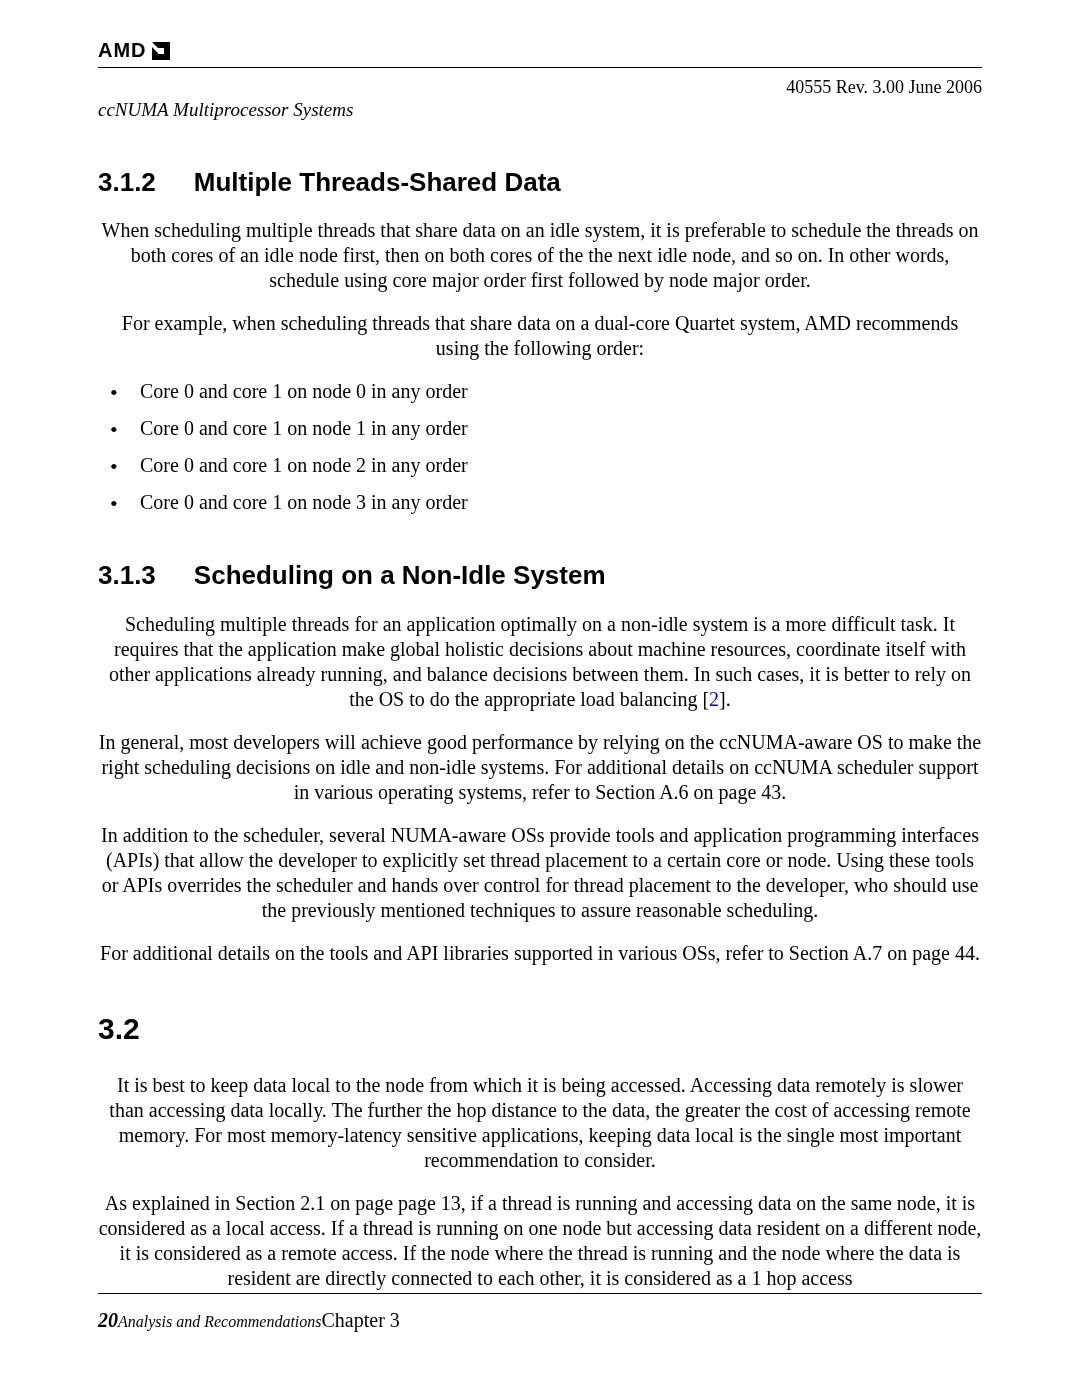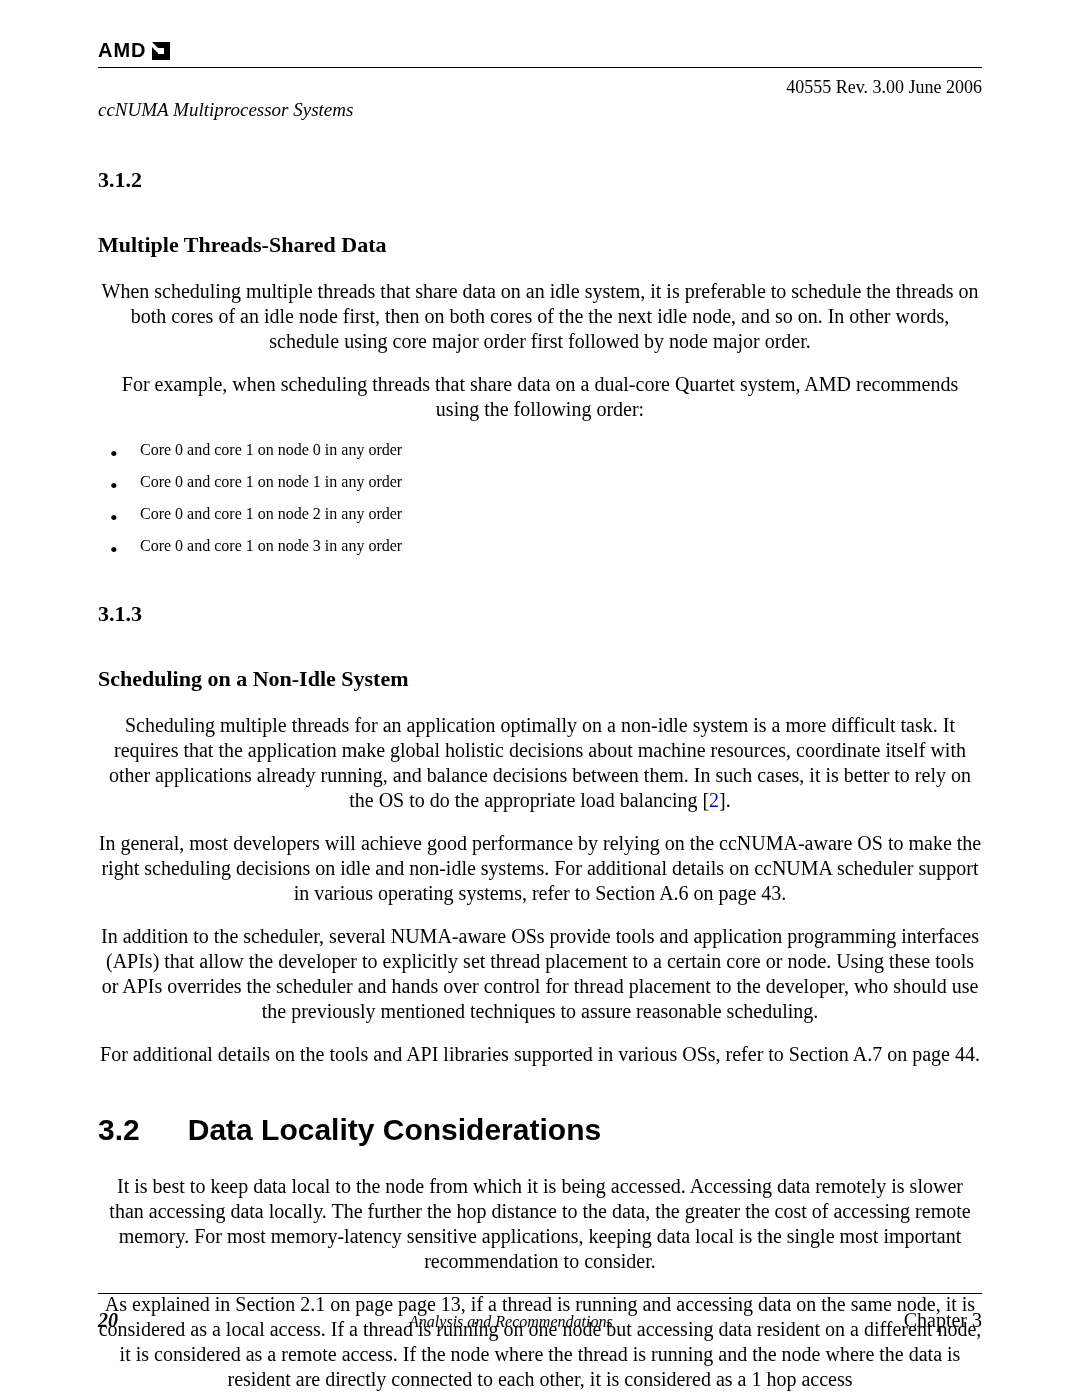--- a/index.html
+++ b/index.html
@@ -42,49 +42,49 @@
       line-height: 1.25;
       max-width: 620px;
     }
     .doc-meta {
       font-size: 18px;
       white-space: nowrap;
       padding-top: 2px;
     }
     .doc-meta span { }
     h3.subsection {
-      font-family: Liberation Serif, serif;
+      font-family: Liberation Sans, sans-serif;
       font-weight: 700;
-      font-size: 22px;
+      font-size: 26px;
       margin-top: 44px;
       margin-bottom: 20px;
       display: flex;
       gap: 38px;
-      flex-direction: column;
     }
     h2.section {
       font-family: Arial, Helvetica, sans-serif;
       font-weight: 700;
       font-size: 30px;
       margin-top: 44px;
       margin-bottom: 26px;
       display: flex;
       gap: 48px;
+      flex-direction: column;
     }
     p { margin-bottom: 18px; text-align: center; }
     ul.bullets {
       list-style: none;
       padding-left: 12px;
       margin-bottom: 10px;
     }
     ul.bullets li {
       position: relative;
       padding-left: 30px;
       margin-bottom: 12px;
-      font-size: 16px;
+      font-size: 20px;
     }
     ul.bullets li::before {
       content: "\2022";
       position: absolute;
       left: 0;
       top: 0;
       font-size: 22px;
     }
     a.ref { color: #0000cc; text-decoration: none; }
     .footer {
@@ -93,21 +93,21 @@
       right: 98px;
       bottom: 64px;
     }
     .rule-bottom {
       border: none;
       border-top: 1px solid #000;
       margin-bottom: 14px;
     }
     .footer-line {
       display: flex;
-      justify-content: space-between;
+      justify-content: flex-start;
       align-items: baseline;
     }
     .page-num {
       font-style: italic;
       font-weight: 700;
       font-size: 20px;
     }
     .footer-center {
       font-style: italic;
       font-size: 16px;
@@ -160,21 +160,20 @@
 
 <p>
   <span>Scheduling multiple threads for an application optimally on a non-idle system is a more difficult task. It requires that the application make global holistic decisions about machine resources, coordinate itself with other applications already running, and balance decisions between them. In such cases, it is better to rely on the OS to do the appropriate load balancing [</span><a class="ref">2</a><span>].</span>
 </p>
 <p>In general, most developers will achieve good performance by relying on the ccNUMA-aware OS to make the right scheduling decisions on idle and non-idle systems. For additional details on ccNUMA scheduler support in various operating systems, refer to Section A.6 on page 43.</p>
 <p>In addition to the scheduler, several NUMA-aware OSs provide tools and application programming interfaces (APIs) that allow the developer to explicitly set thread placement to a certain core or node. Using these tools or APIs overrides the scheduler and hands over control for thread placement to the developer, who should use the previously mentioned techniques to assure reasonable scheduling.</p>
 <p>For additional details on the tools and API libraries supported in various OSs, refer to Section A.7 on page 44.</p>
 
 <h2 class="section">
   <span>3.2</span>
-  <span>Data Locality Considerations</span>
 </h2>
 
 <p>It is best to keep data local to the node from which it is being accessed. Accessing data remotely is slower than accessing data locally. The further the hop distance to the data, the greater the cost of accessing remote memory. For most memory-latency sensitive applications, keeping data local is the single most important recommendation to consider.</p>
 <p>As explained in Section 2.1 on page page 13, if a thread is running and accessing data on the same node, it is considered as a local access. If a thread is running on one node but accessing data resident on a different node, it is considered as a remote access. If the node where the thread is running and the node where the data is resident are directly connected to each other, it is considered as a 1 hop access</p>
 
 <div class="footer">
   <hr class="rule-bottom">
   <div class="footer-line">
     <span class="page-num">20</span>
     <span class="footer-center">Analysis and Recommendations</span>

